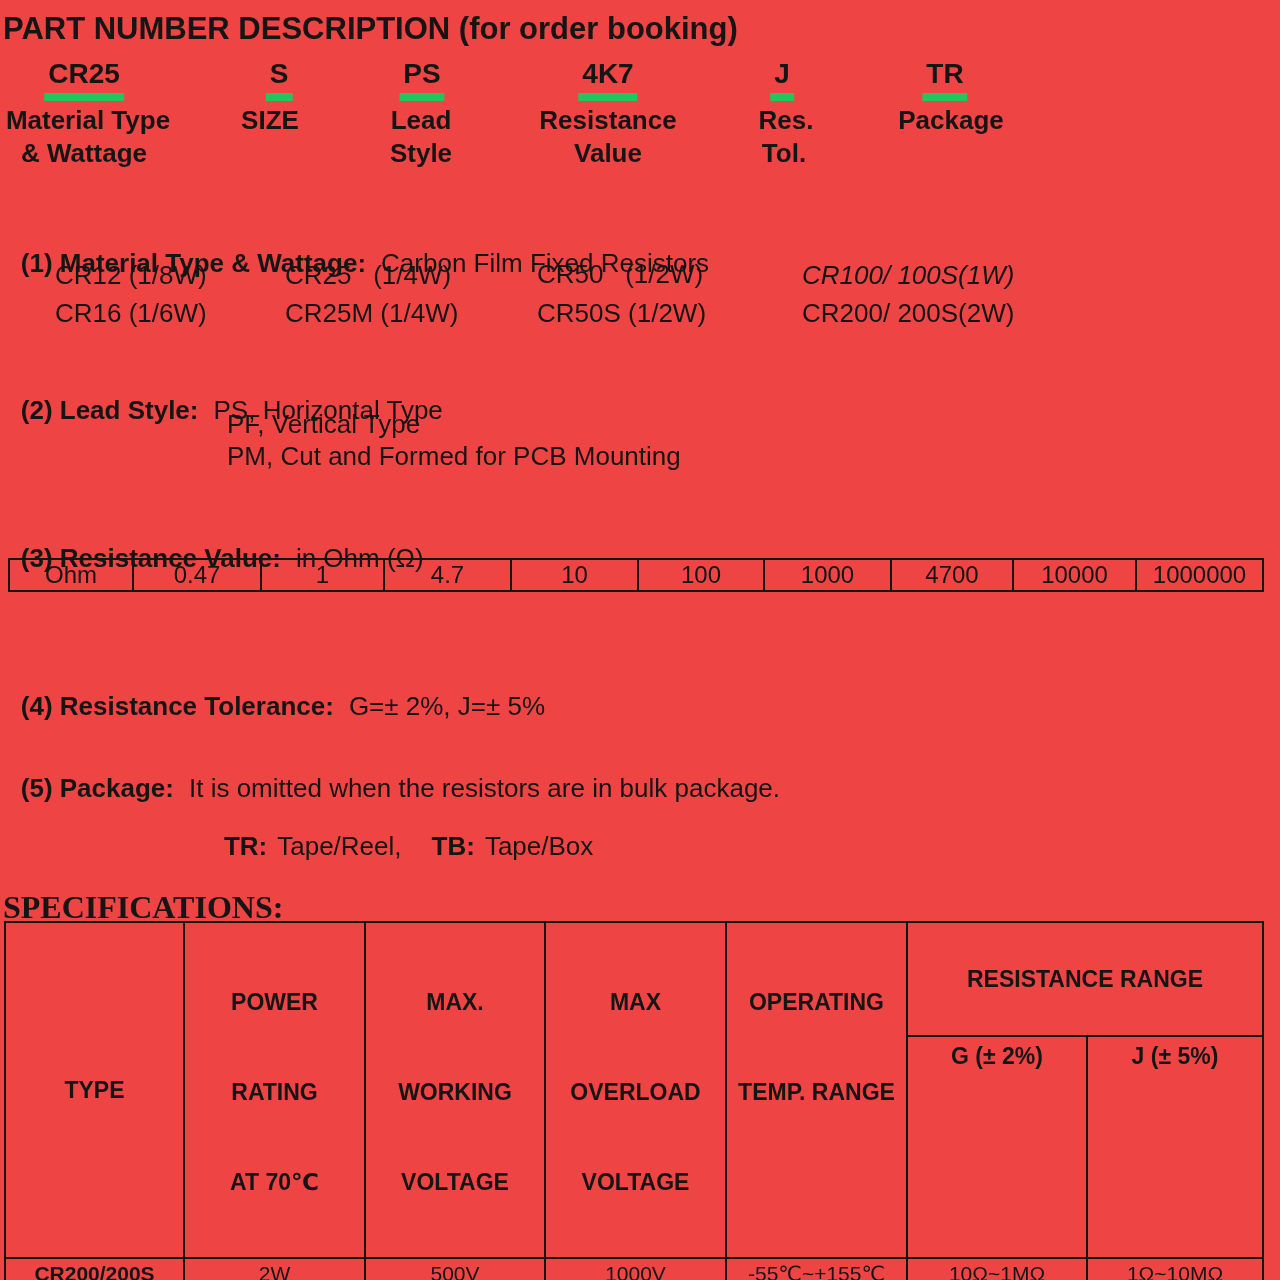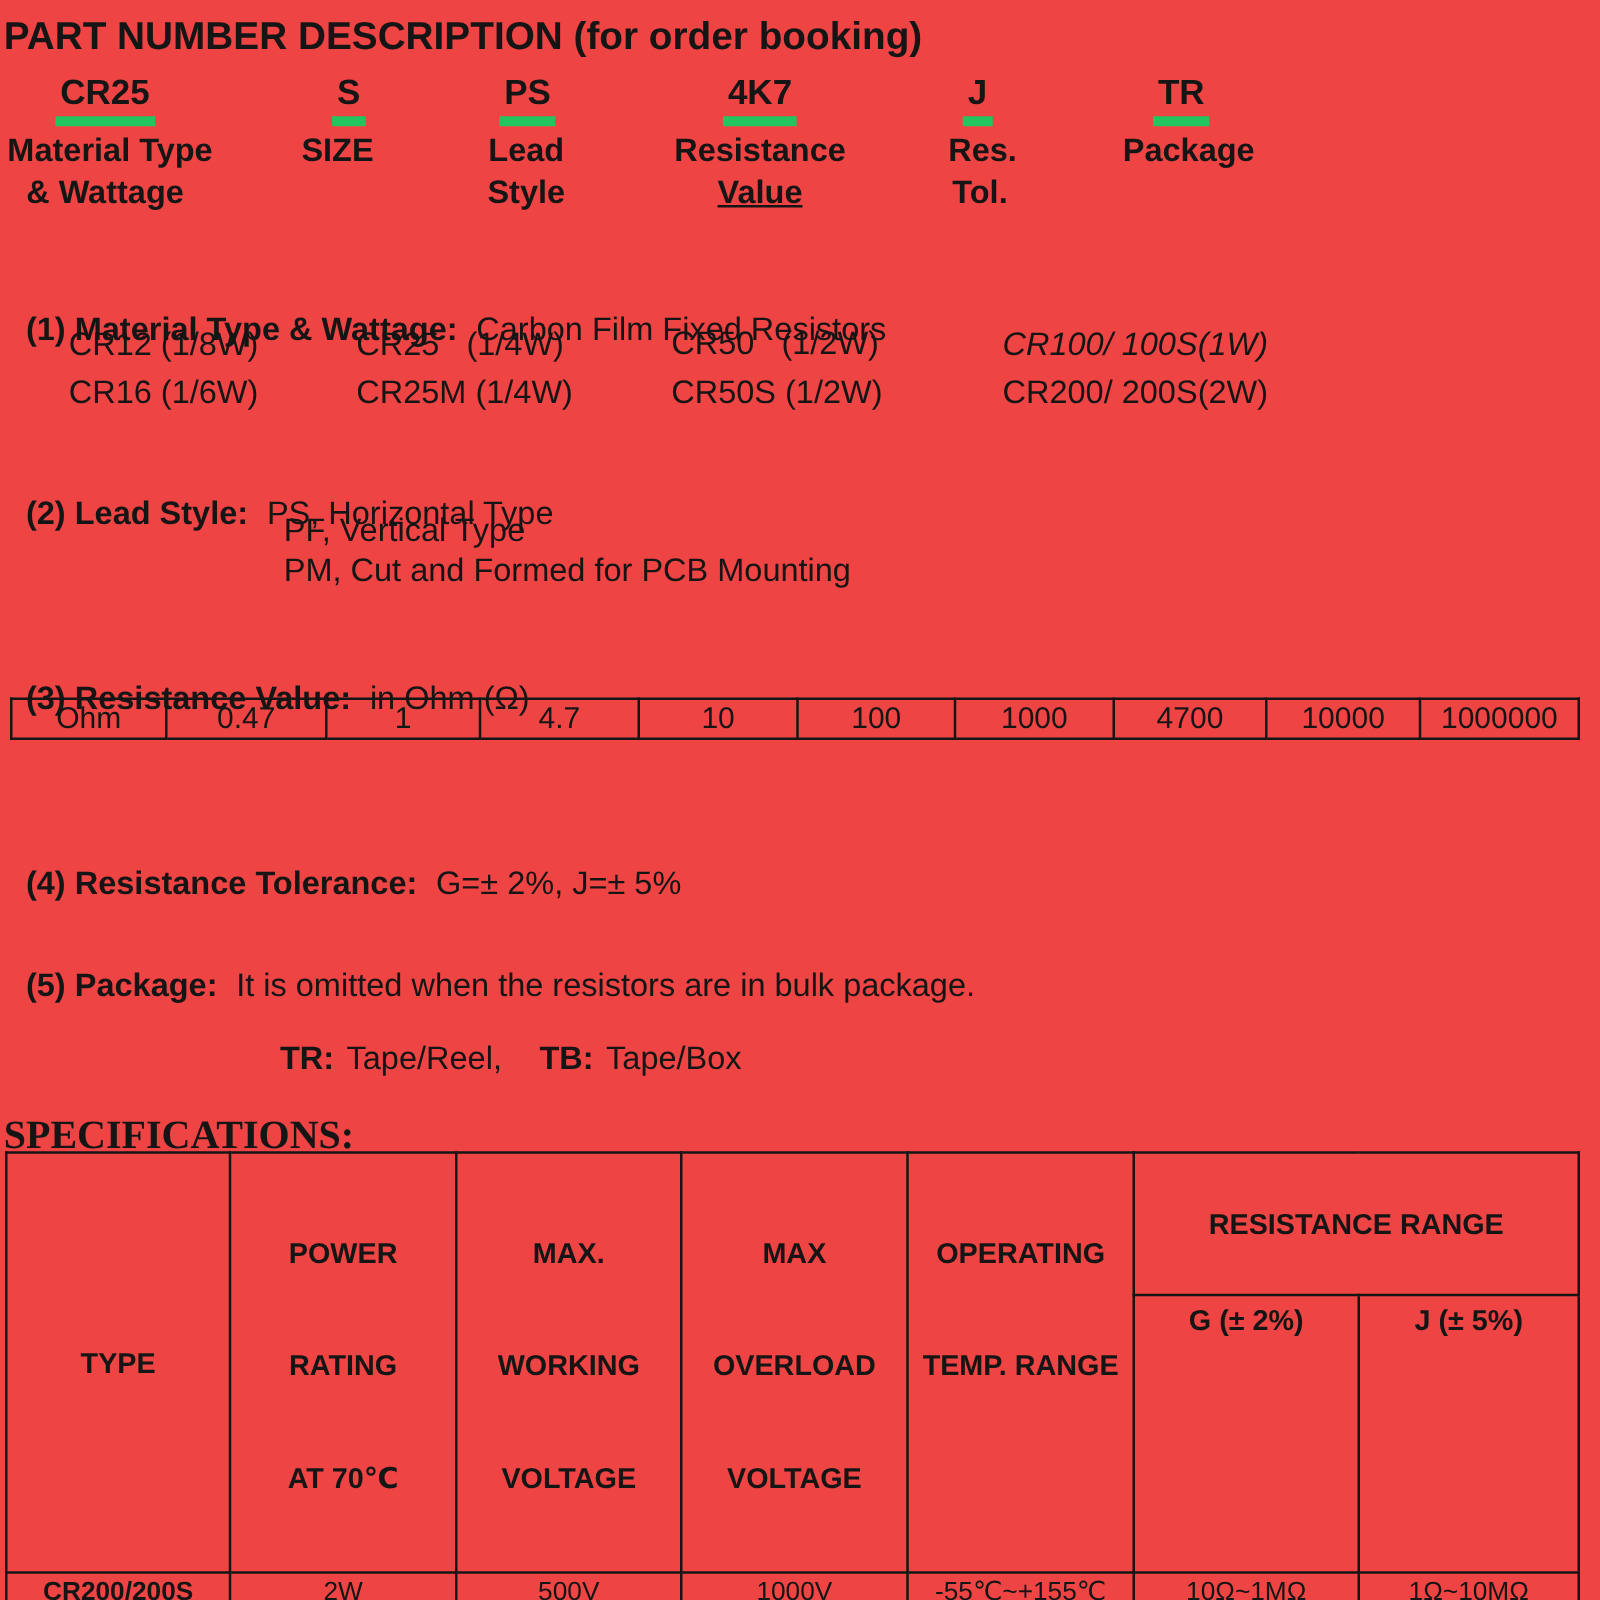--- a/index.html
+++ b/index.html
@@ -55,21 +55,21 @@
   <div class="abs ctr code" style="left:608px;top:58px;">4K7</div>
   <div class="abs ctr code" style="left:782px;top:58px;">J</div>
   <div class="abs ctr code" style="left:945px;top:58px;">TR</div>
 
   <div class="abs ctr pnlabel" style="left:88px;top:106px;">Material Type</div>
   <div class="abs ctr pnlabel" style="left:84px;top:139px;">&amp; Wattage</div>
   <div class="abs ctr pnlabel" style="left:270px;top:106px;">SIZE</div>
   <div class="abs ctr pnlabel" style="left:421px;top:106px;">Lead</div>
   <div class="abs ctr pnlabel" style="left:421px;top:139px;">Style</div>
   <div class="abs ctr pnlabel" style="left:608px;top:106px;">Resistance</div>
-  <div class="abs ctr pnlabel" style="left:608px;top:139px;text-decoration:underline;">Value</div>
+  <div class="abs ctr pnlabel" style="left:608px;top:139px;">Value</div>
   <div class="abs ctr pnlabel" style="left:786px;top:106px;">Res.</div>
   <div class="abs ctr pnlabel" style="left:784px;top:139px;">Tol.</div>
   <div class="abs ctr pnlabel" style="left:951px;top:106px;">Package</div>
 
   <div class="abs" style="left:3px;top:231px;">
     <span class="sec-label">(1) Material Type &amp; Wattage:</span><span class="sec-text">Carbon Film Fixed Resistors</span>
   </div>
   <div class="abs body-text" style="left:55px;top:261px;">CR12 (1/8W)</div>
   <div class="abs body-text" style="left:285px;top:261px;">CR25   (1/4W)</div>
   <div class="abs body-text" style="left:537px;top:260px;text-align:right;">CR50   (1/2W)</div>

